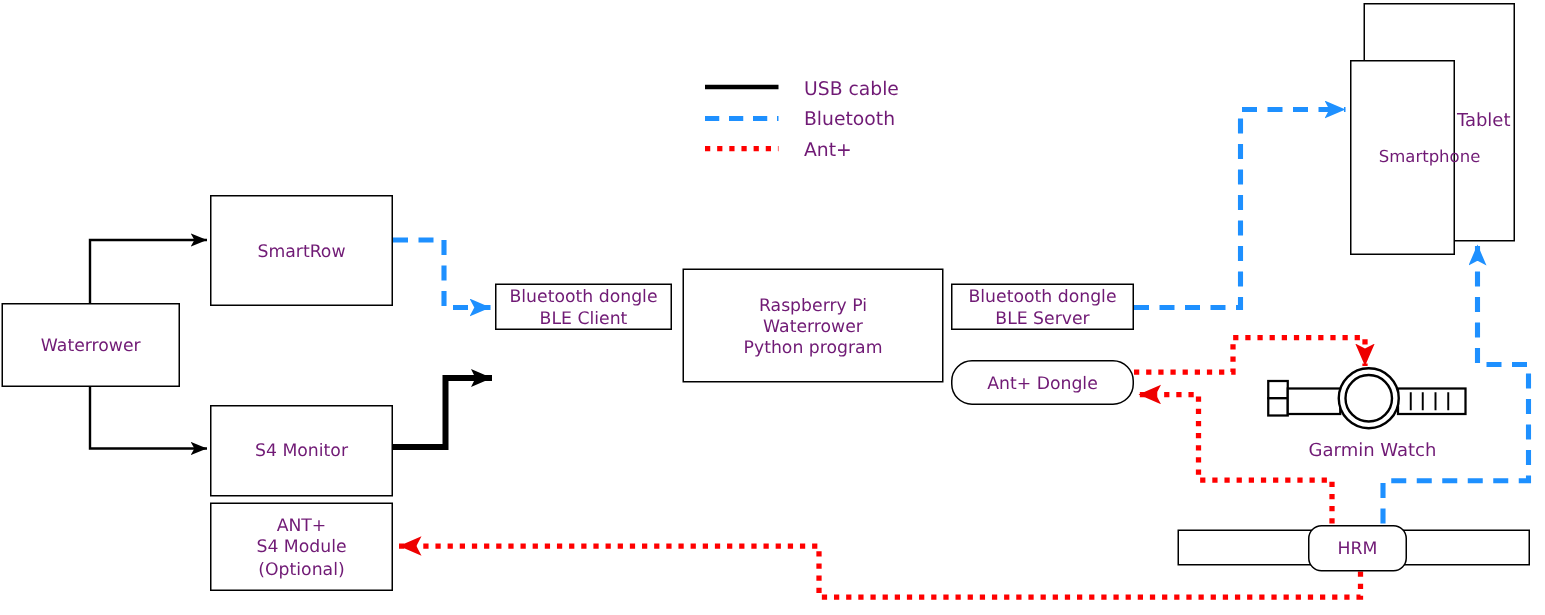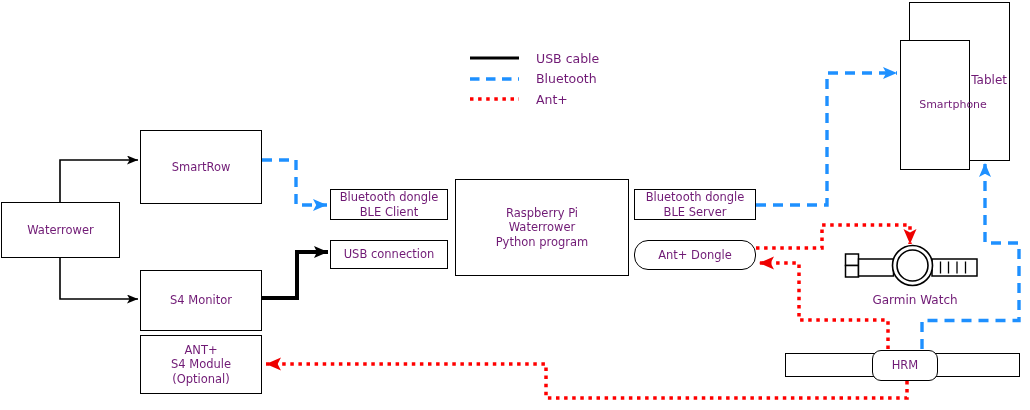--- a/index.html
+++ b/index.html
@@ -104,25 +104,22 @@
     <span>ANT+
 S4 Module
 (Optional)</span>
   </div>
 
   <div class="node" style="left:330px;top:189px;width:118px;height:31px;">
     <span>Bluetooth dongle
 BLE Client</span>
   </div>
 
-  <div class="node" style="left:330px;top:240px;width:118px;height:29px;">
-    <span>USB connection</span>
-  </div>
 
-  <div class="node" style="left:455px;top:179px;width:174px;height:97px;">
+  <div class="node" style="left:455px;top:179px;width:174px;height:76px;">
     <span>Raspberry Pi
 Waterrower
 Python program</span>
   </div>
 
   <div class="node" style="left:634px;top:189px;width:122px;height:31px;">
     <span>Bluetooth dongle
 BLE Server</span>
   </div>
 

